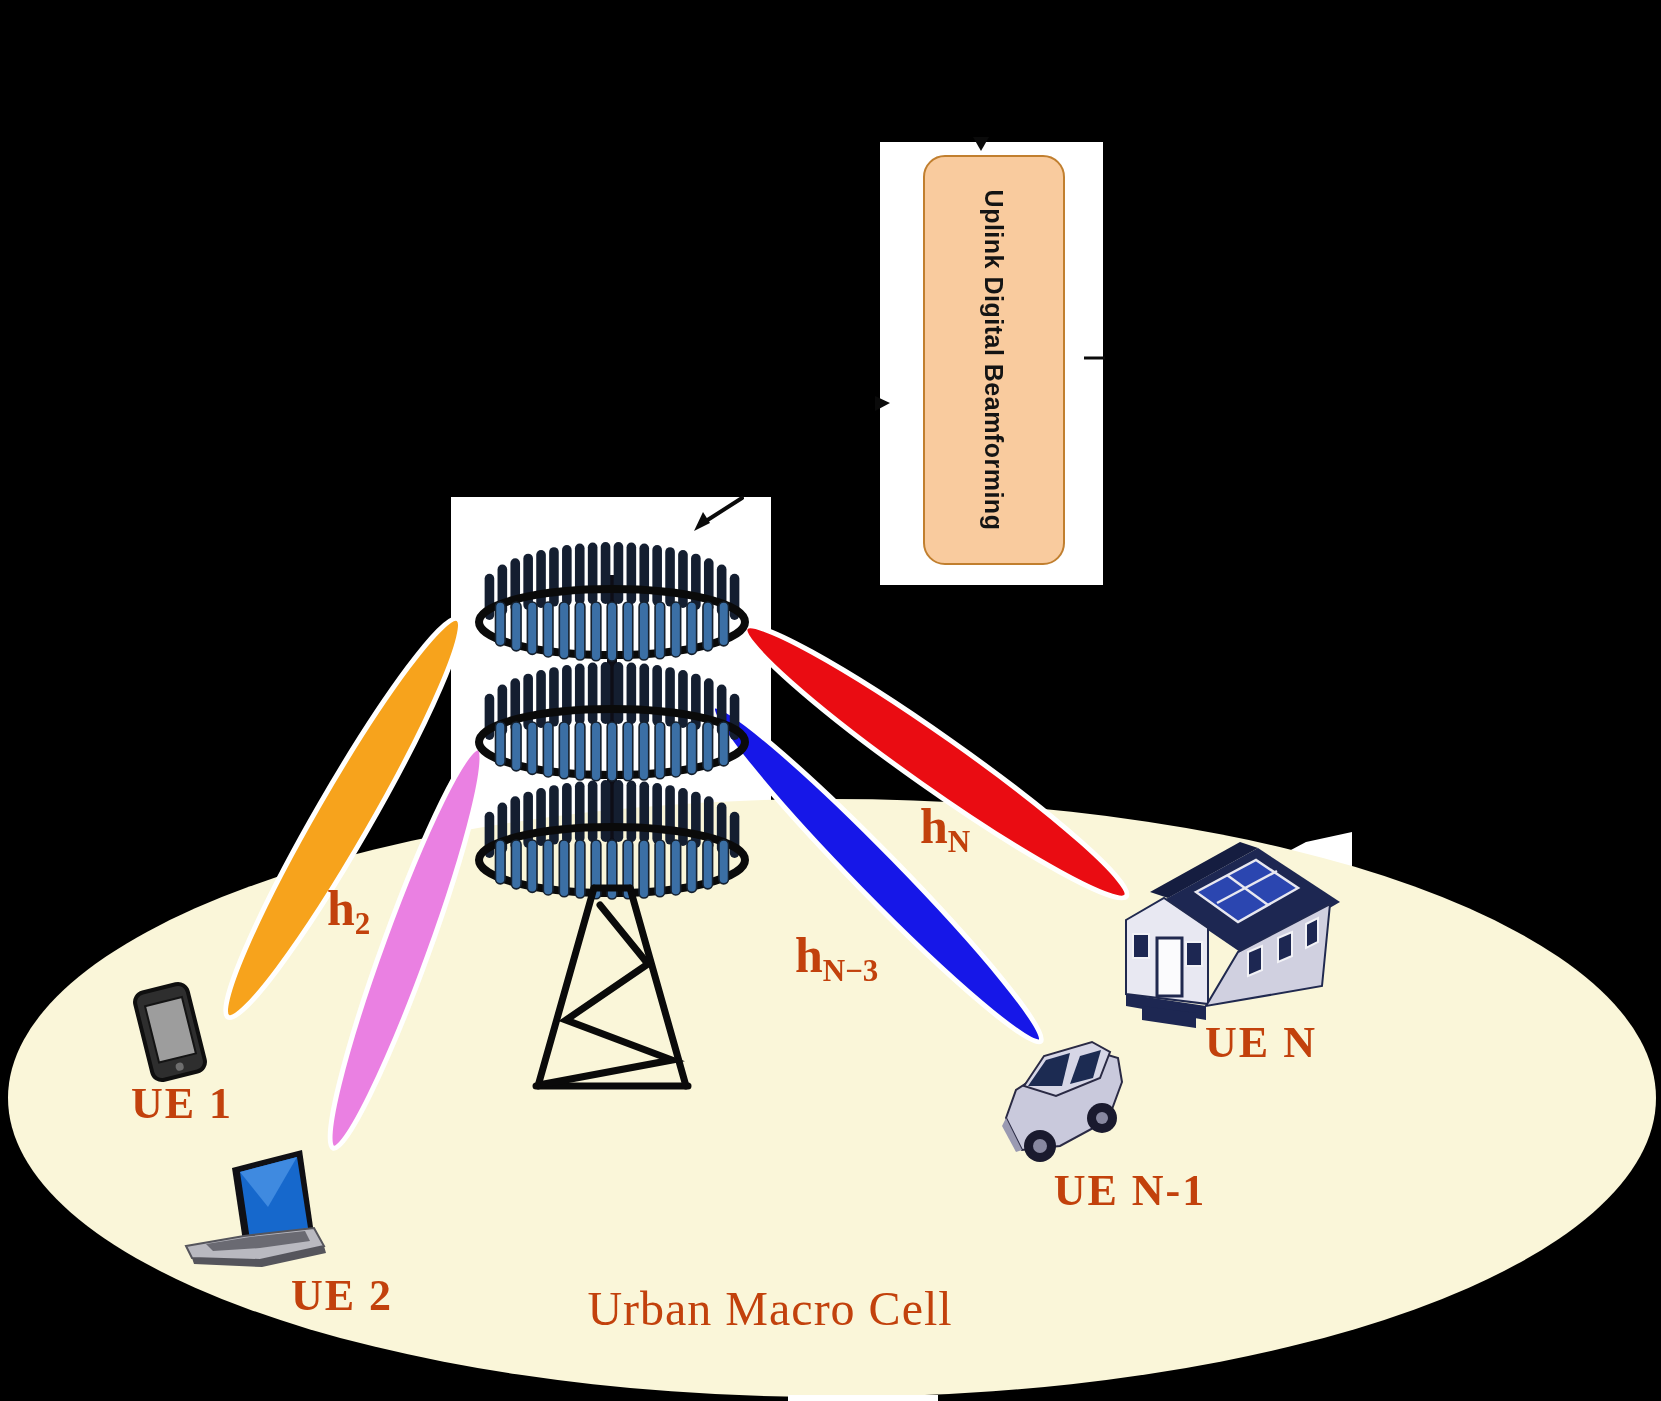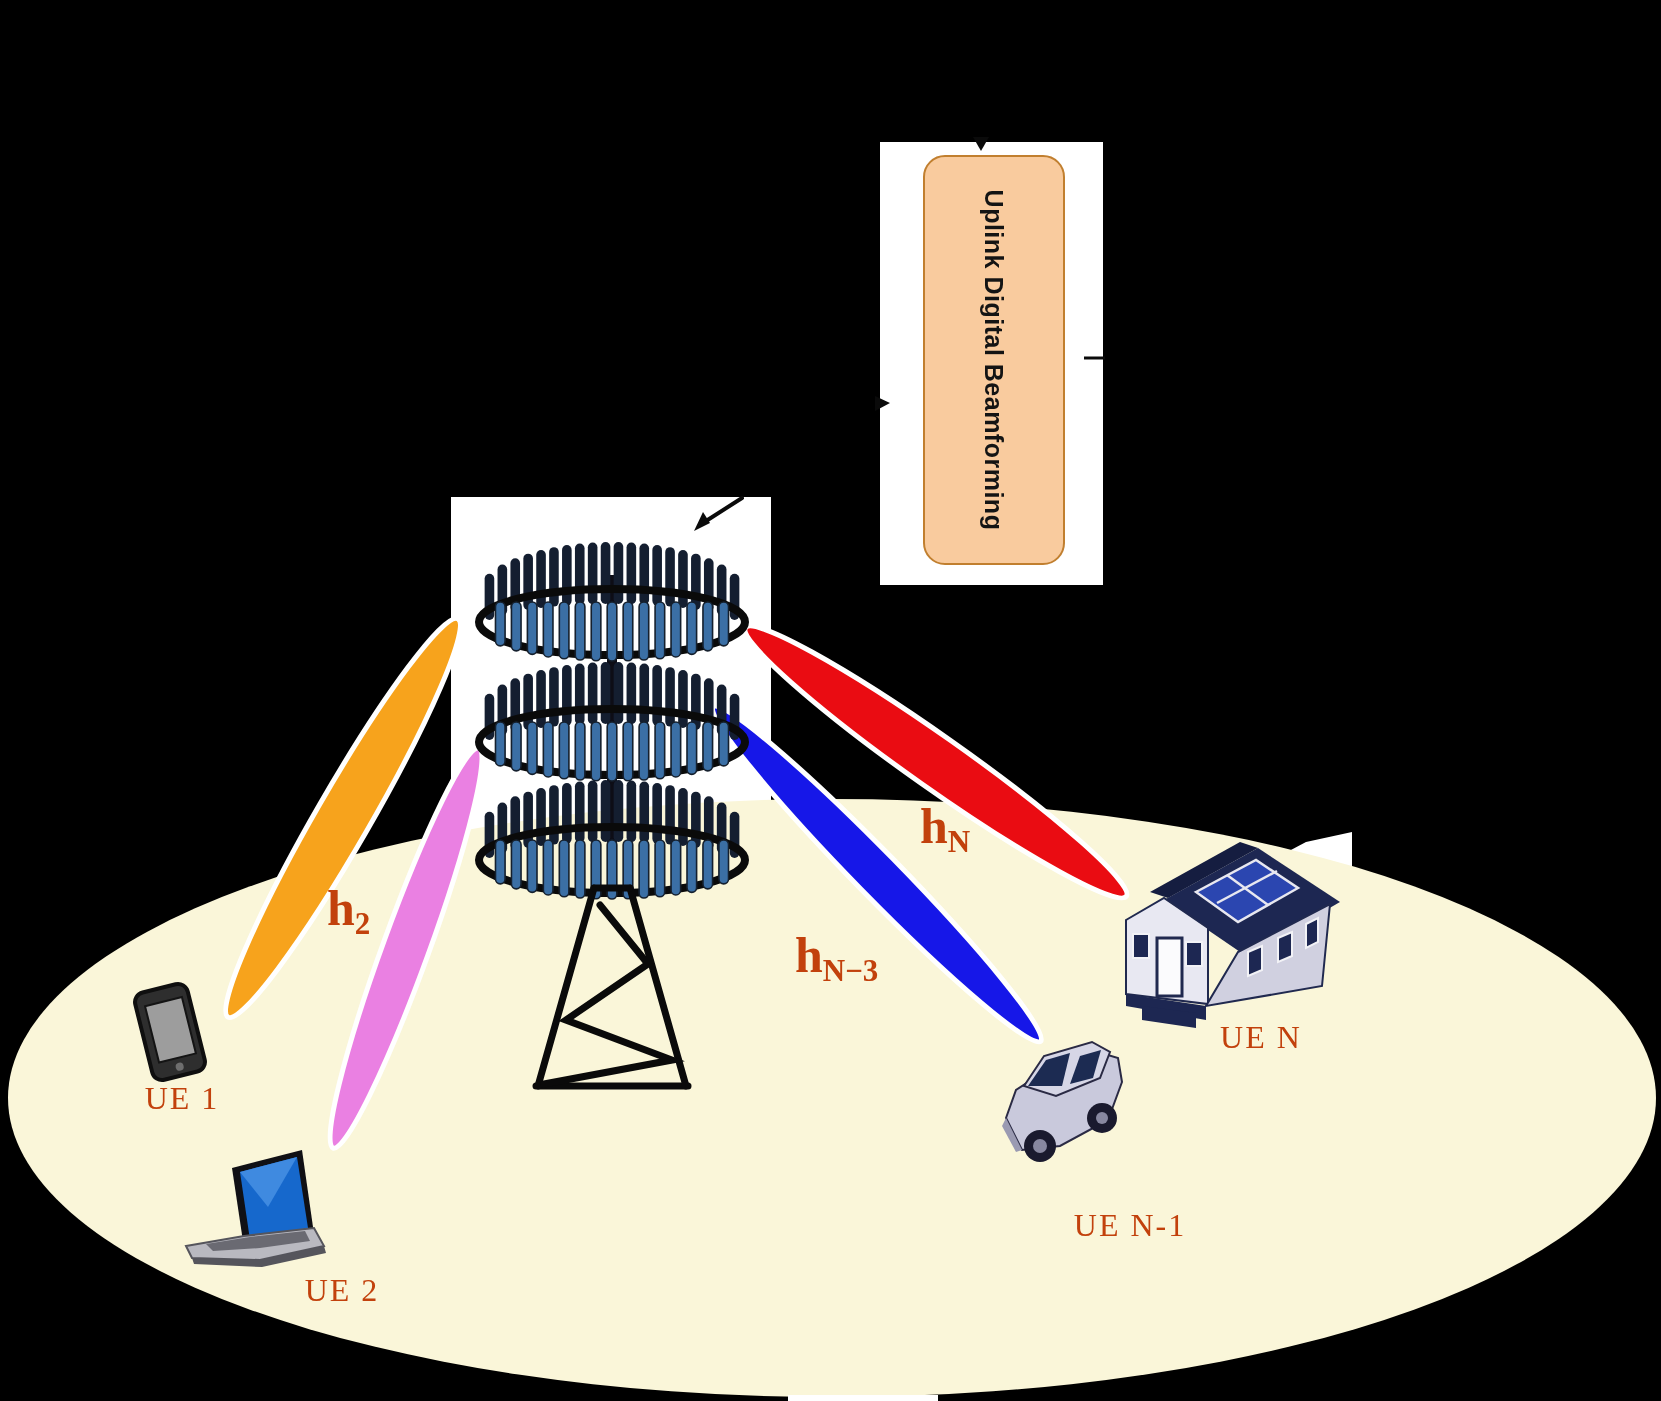--- a/index.html
+++ b/index.html
@@ -1,20 +1,20 @@
 <!DOCTYPE html>
 <html><head>
 <meta charset="utf-8">
 <style>
   html,body{margin:0;padding:0;background:#000;}
   #canvas{position:relative;width:1661px;height:1401px;background:#000;overflow:hidden;
           font-family:"Liberation Serif",serif;}
   #scene{position:absolute;left:0;top:0;}
   .lbl{position:absolute;color:#c2410c;white-space:nowrap;line-height:1;}
-  .ue{font-weight:normal;font-size:32px;letter-spacing:2px;transform:translateX(-50%);}
+  .ue{font-weight:bold;font-size:44px;letter-spacing:2px;transform:translateX(-50%);}
   .bs{font-weight:bold;font-size:48px;letter-spacing:1px;transform:translateX(-50%);}
   .cell-lbl{font-weight:normal;font-size:48px;letter-spacing:1px;transform:translateX(-50%);}
   .ch{font-weight:bold;font-size:50px;}
   .ch sub{font-size:0.62em;font-weight:bold;vertical-align:-0.3em;letter-spacing:0;}
   #bf-box{position:absolute;left:923px;top:155px;width:142px;height:410px;
           background:#f9cb9e;border:2px solid #c17f2f;border-radius:22px;box-sizing:border-box;}
   #bf-text{position:absolute;left:784px;top:346px;width:420px;height:28px;line-height:28px;
            text-align:center;font-family:"Liberation Sans",sans-serif;font-weight:bold;
            font-size:25px;color:#141414;transform:rotate(90deg);letter-spacing:0.5px;}
 </style>
@@ -221,14 +221,15 @@
   <div class="lbl ch" style="left:920px;top:801px;">
     <span>h</span><sub>N</sub>
   </div>
   <div class="lbl ch" style="left:795px;top:930px;">
     <span>h</span><sub>N−3</sub>
   </div>
 
   <div class="lbl ue" style="left:182px;top:1082px;">UE 1</div>
   <div class="lbl ue" style="left:342px;top:1256px;margin-top:18px;">UE 2</div>
   <div class="lbl ue" style="left:1261px;top:1021px;">UE N</div>
-  <div class="lbl ue" style="left:1130px;top:1169px;margin-top:40px;">UE N-1</div>
+  <div class="lbl ue" style="left:1130px;top:1169px;">UE N-1</div>
+  <div class="lbl cell-lbl" style="left:770px;top:1285px;">Urban Macro Cell</div>
 </div>
 
 </body></html>

